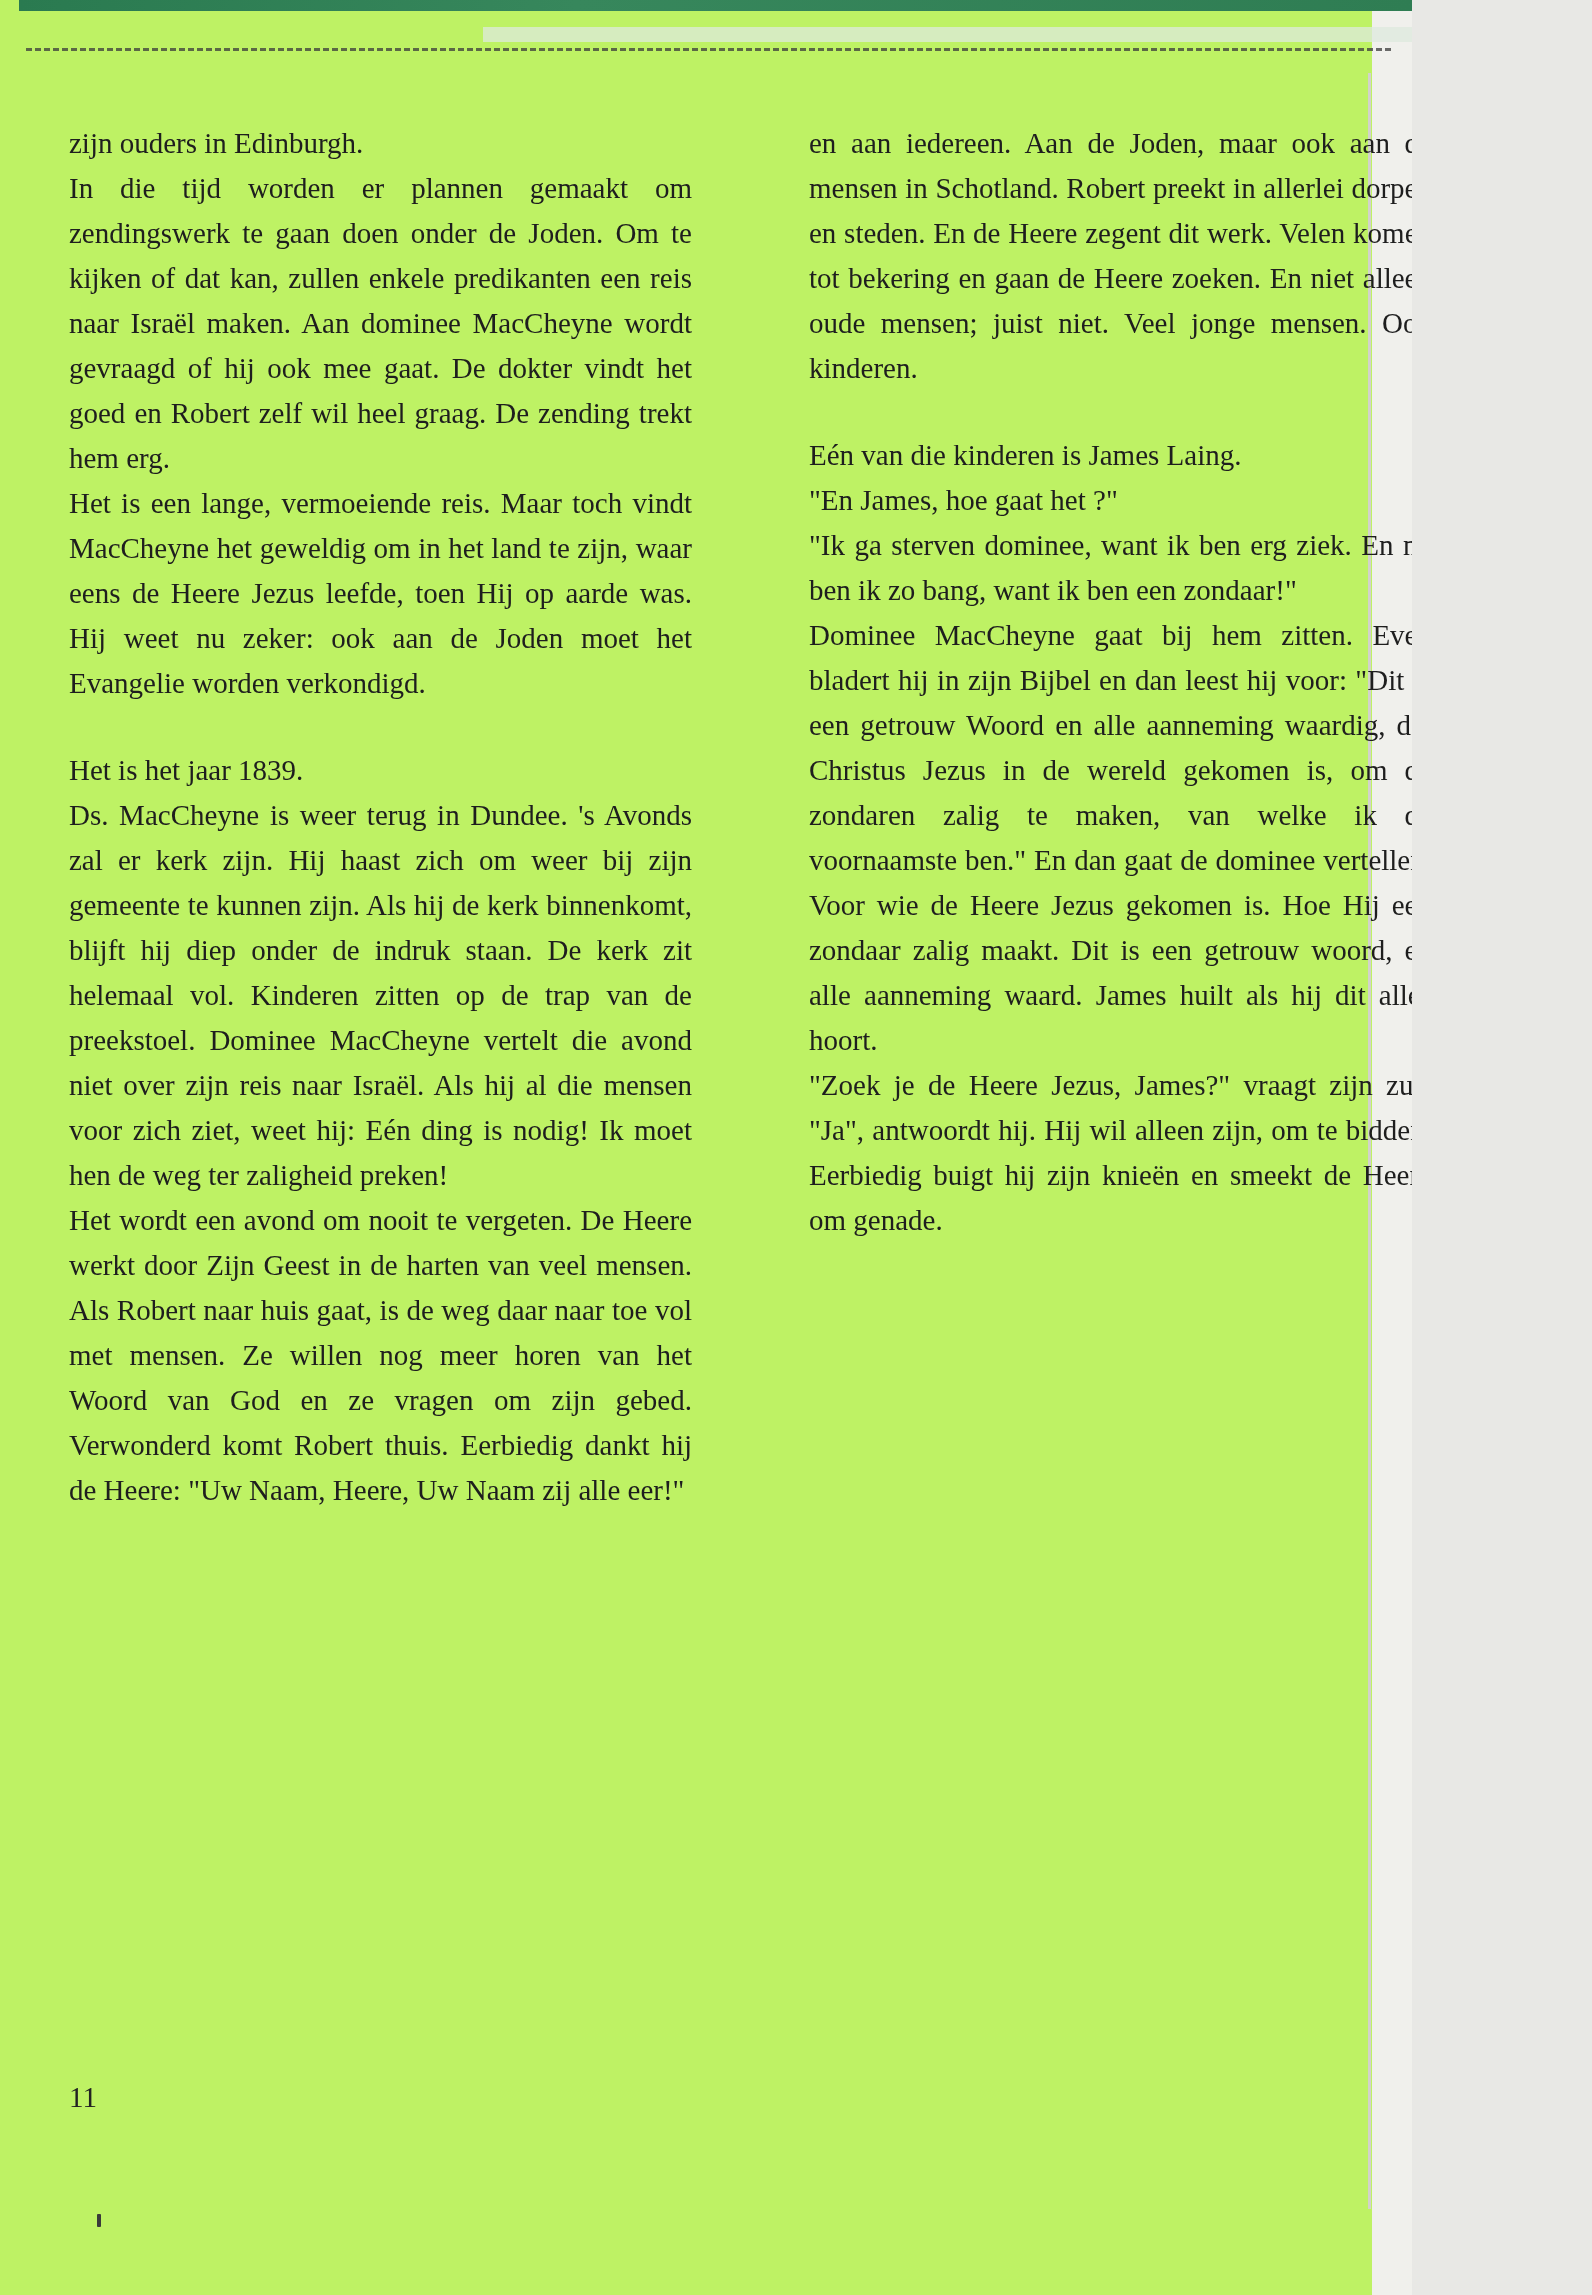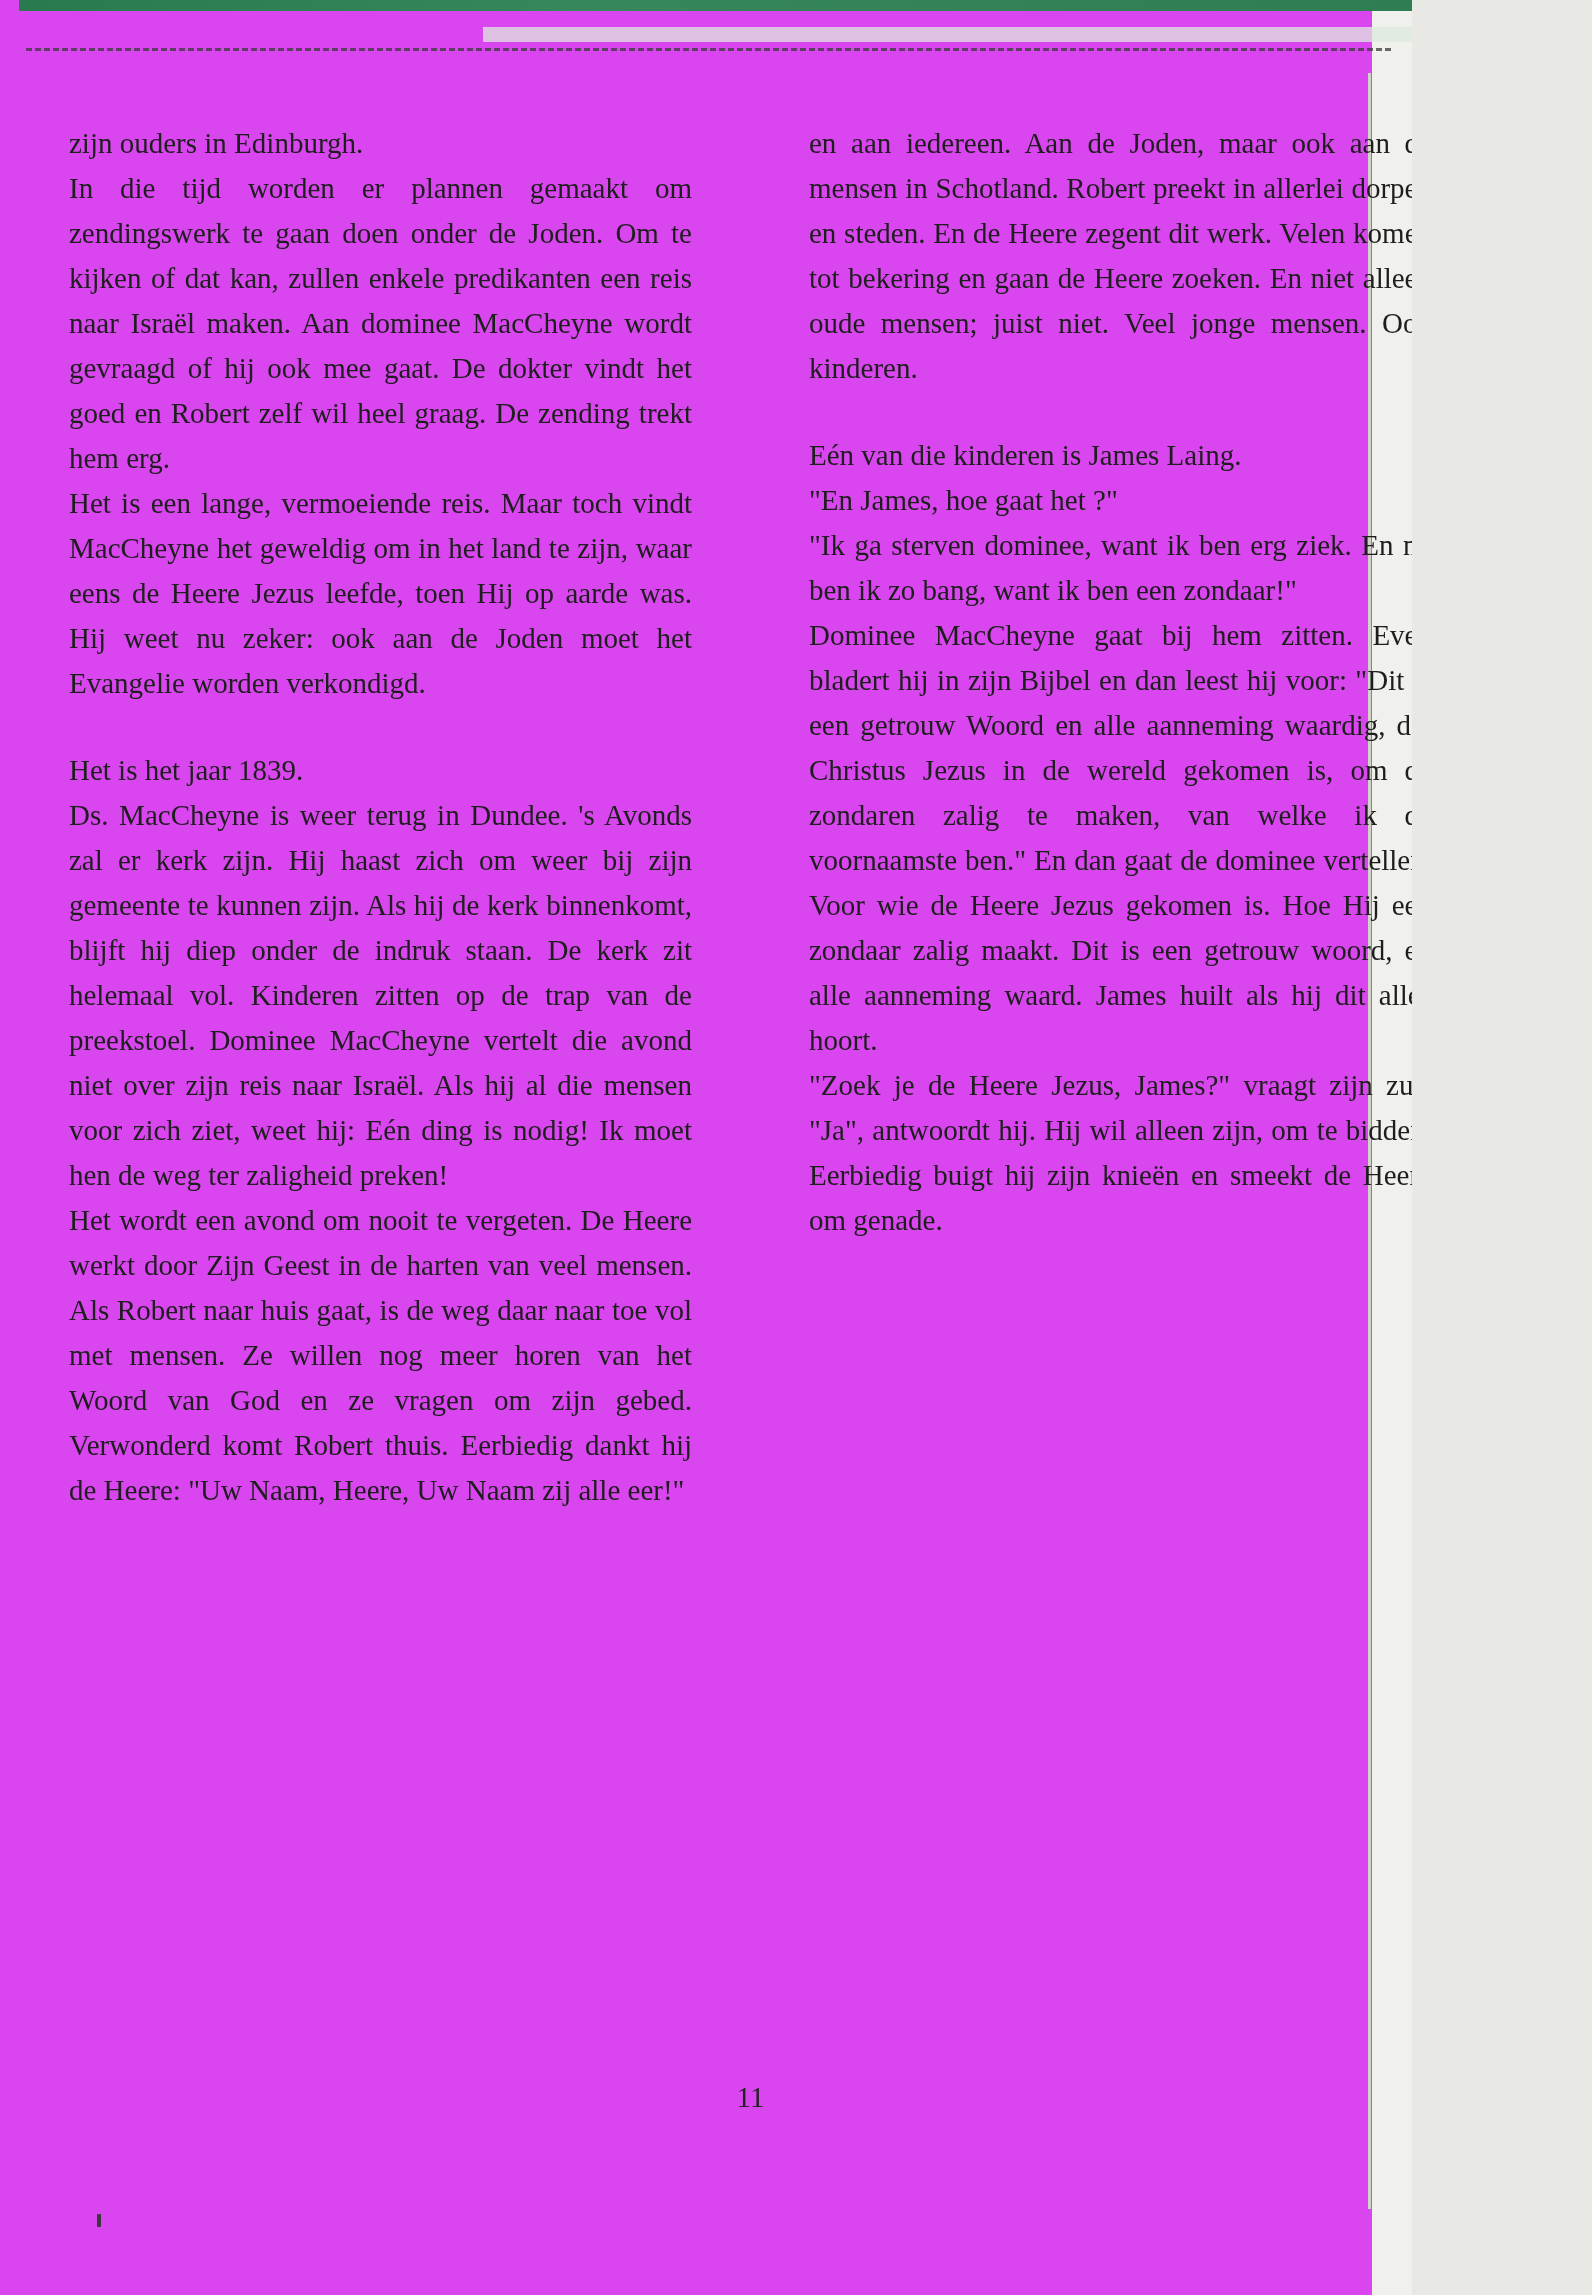--- a/index.html
+++ b/index.html
@@ -4,21 +4,21 @@
 <style>
   html, body {
     margin: 0;
     padding: 0;
     background: #e8e8e5;
   }
   .scan {
     position: relative;
     width: 1412px;
     height: 2295px;
-    background: #d946ef;
+    background: #bef264;
     overflow: hidden;
     font-family: "Liberation Serif", serif;
     color: #1e1e1e;
   }
   
   .right-band {
     position: absolute;
     top: 0;
     right: 0;
     width: 40px;
@@ -88,21 +88,21 @@
     margin: 0;
   }
   .col p.gap {
     margin-top: 42px;
   }
   .page-number {
     position: absolute;
     top: 2081px;
     left: 69px;
     width: 1363px;
-    text-align: center;
+    text-align: left;
     font-size: 29px;
     color: #222;
   }
 </style>
 </head>
 <body>
 
 <div class="scan">
 
   <div class="right-band"></div>

